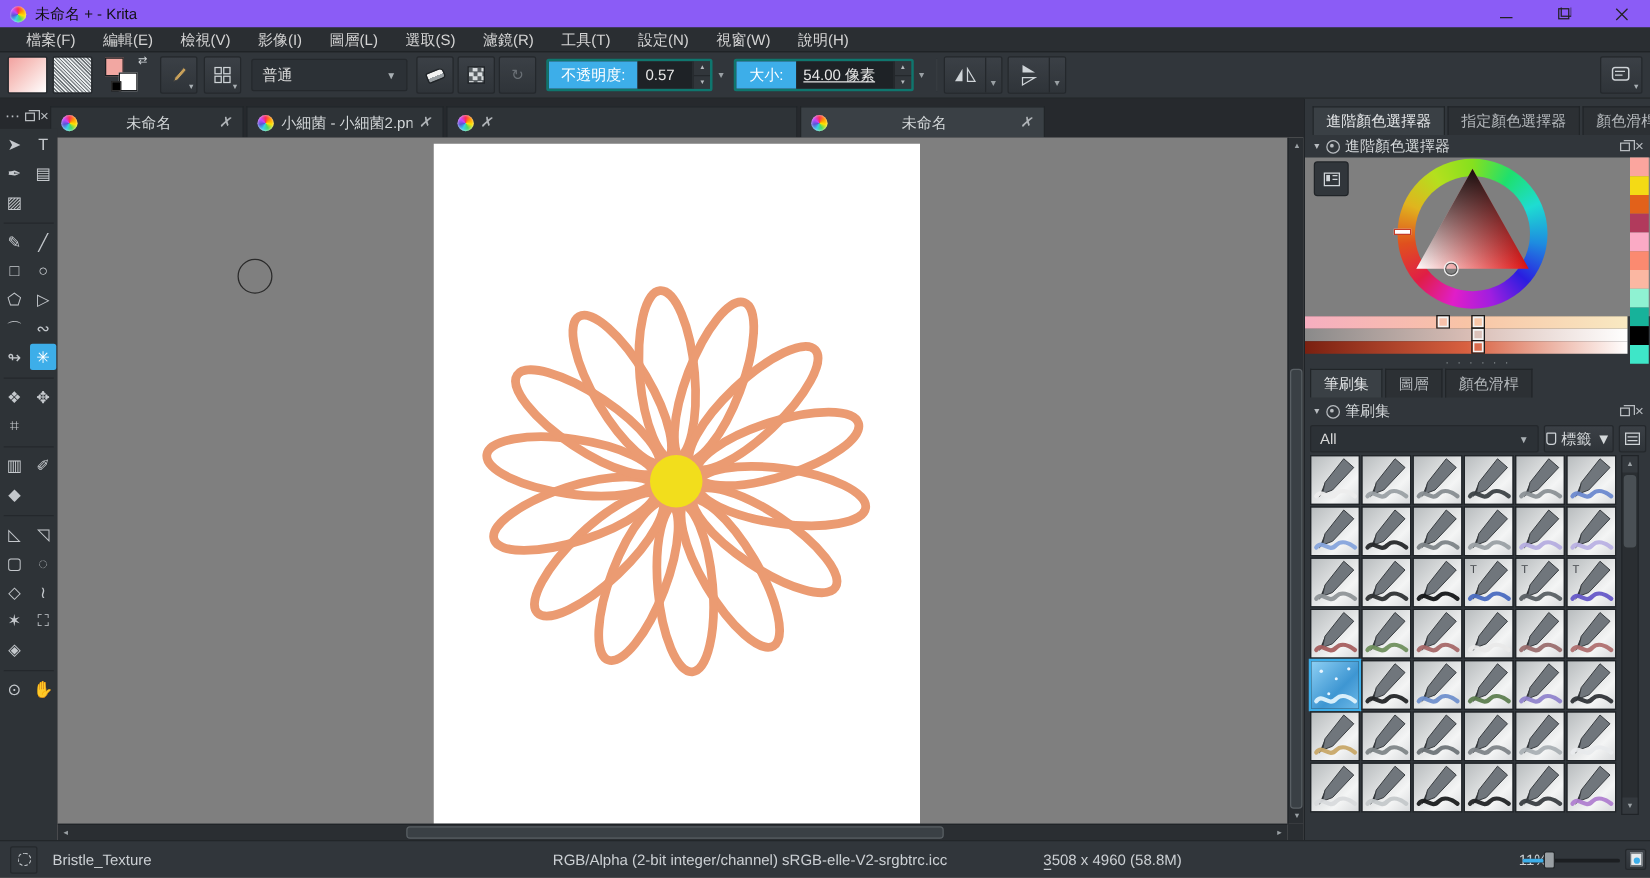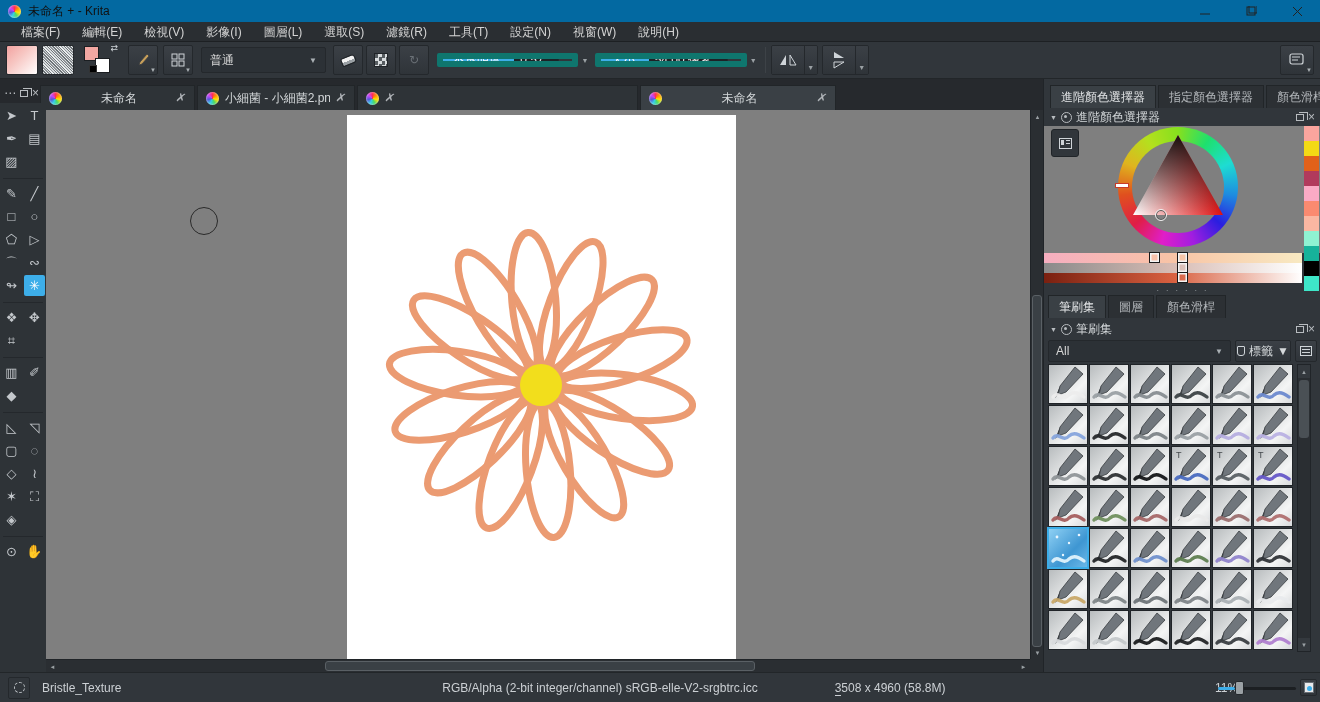--- a/index.html
+++ b/index.html
@@ -1,20 +1,20 @@
 <!DOCTYPE html>
 <html><head>
 <meta charset="utf-8">
 <style>
   *{margin:0;padding:0;box-sizing:border-box;font-family:"Liberation Sans","DejaVu Sans",sans-serif;}
   html,body{width:1320px;height:702px;overflow:hidden;}
   body{position:relative;background:#26292d;font-size:12px;color:#d8d8d8;-webkit-font-smoothing:antialiased;}
 
   
-  .titlebar{position:absolute;left:0;top:0;width:1320px;height:22px;background:#0369a1;color:#111;display:flex;align-items:center;}
+  .titlebar{position:absolute;left:0;top:0;width:1320px;height:22px;background:#8b5cf6;color:#111;display:flex;align-items:center;}
   .krita-dot{width:13px;height:13px;border-radius:50%;background:conic-gradient(#ff2d55,#ff9500,#ffe100,#4cd964,#35d0e8,#5856d6,#c644fc,#ff2d55);display:inline-block;flex:none;box-shadow:inset 0 0 2px rgba(255,255,255,.8);}
   .titlebar .krita-dot{margin:0 7px 0 8px;}
   .title-text{font-size:12px;color:#111;}
   .win-btns{margin-left:auto;display:flex;height:22px;}
   .win-btn{width:46px;height:22px;display:flex;align-items:center;justify-content:center;color:#222;font-size:11px;}
   .win-btn svg{display:block;}
 
   
   .menubar{position:absolute;left:0;top:22px;width:1320px;height:20px;background:#2a2e32;border-bottom:1px solid #1d2023;display:flex;align-items:center;padding-left:10px;gap:0;}
   .menu-item{padding:0 11px;font-size:12px;color:#d4d4d4;line-height:20px;}
@@ -26,21 +26,21 @@
   .swatch-grad{width:32px;background:linear-gradient(135deg,#f2a2a0 0%,#f7c6c2 40%,#ffffff 100%);}
   .swatch-pat{width:32px;background:repeating-linear-gradient(45deg,#8d9296 0 1px,#d8dcde 1px 2px,#6e7478 2px 3px,#eceff0 3px 4px);}
   .fgbg{width:36px;height:30px;position:relative;flex:none;margin:0 10px 0 8px;}
   .fgbg .fg{position:absolute;left:2px;top:1px;width:15px;height:15px;border:1px solid #1b1e21;}
   .fgbg .bg{position:absolute;left:13px;top:13px;width:15px;height:15px;border:1px solid #1b1e21;}
   .fgbg .bg .mini{position:absolute;left:-7px;bottom:-1px;width:8px;height:8px;background:#000;border:1px solid #333;}
   .fgbg .swap{position:absolute;right:0;top:-2px;font-size:9px;color:#cfd4d8;}
   .sep-v{width:1px;height:26px;background:#24282c;border-right:1px solid #3d4247;margin:0 5px;flex:none;}
   .blend-select{width:125px;height:26px;background:#2c3136;border:1px solid #24282c;border-radius:2px;display:flex;align-items:center;padding:0 8px;color:#d8d8d8;flex:none;}
   .blend-select .caret{margin-left:auto;font-size:8px;color:#aab0b4;}
-  .num-widget{display:flex;height:14px;flex:none;border:6px solid #0f766e;border-radius:2px;overflow:hidden;}
+  .num-widget{display:flex;height:26px;flex:none;border:2px solid #0f766e;border-radius:2px;overflow:hidden;}
   .num-label{background:#3daee9;color:#fff;display:flex;align-items:center;justify-content:center;padding:0 10px;font-size:12px;}
   .num-value{background:#1e2226;color:#e8e8e8;display:flex;align-items:center;padding:0 6px;font-size:12px;}
   .spin{width:14px;display:flex;flex-direction:column;background:#31363b;border-left:1px solid #24282c;}
   .spin span{flex:1;display:flex;align-items:center;justify-content:center;font-size:5px;color:#b8bcc0;border-bottom:1px solid #24282c;}
   .spin span:last-child{border-bottom:none;}
   .dd-slim{width:13px;height:26px;display:flex;align-items:center;justify-content:center;font-size:7px;color:#9aa0a4;flex:none;}
   .mirror-btn{display:flex;flex:none;height:30px;border:1px solid #24282c;border-radius:2px;overflow:hidden;}
   .mirror-main{width:32px;background:linear-gradient(#3b4046,#2f3439);display:flex;align-items:center;justify-content:center;}
   .mirror-dd{width:13px;background:linear-gradient(#3b4046,#2f3439);border-left:1px solid #24282c;display:flex;align-items:flex-end;justify-content:center;font-size:7px;color:#9aa0a4;padding-bottom:3px;}
   .eraser-ico{width:15px;height:9px;transform:rotate(-22deg);background:linear-gradient(#f2f2f2 55%,#9aa0a4 55%);border-radius:2px 4px 3px 2px;border:1px solid #202428;}

